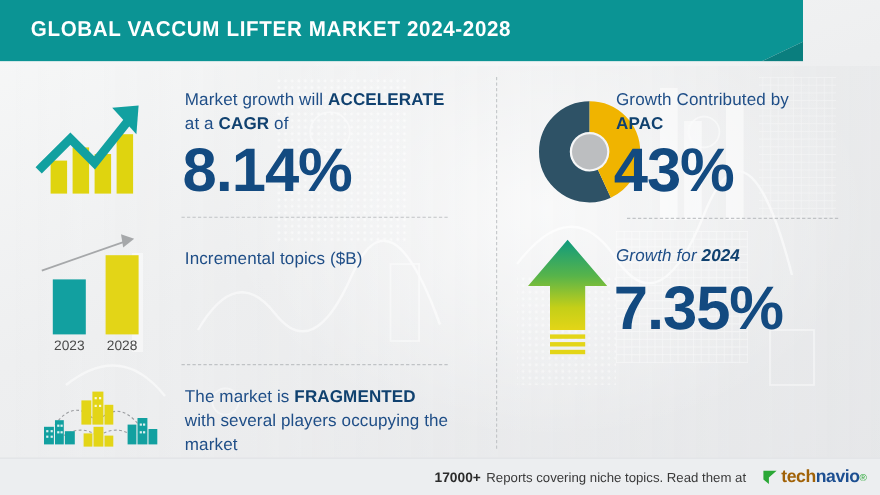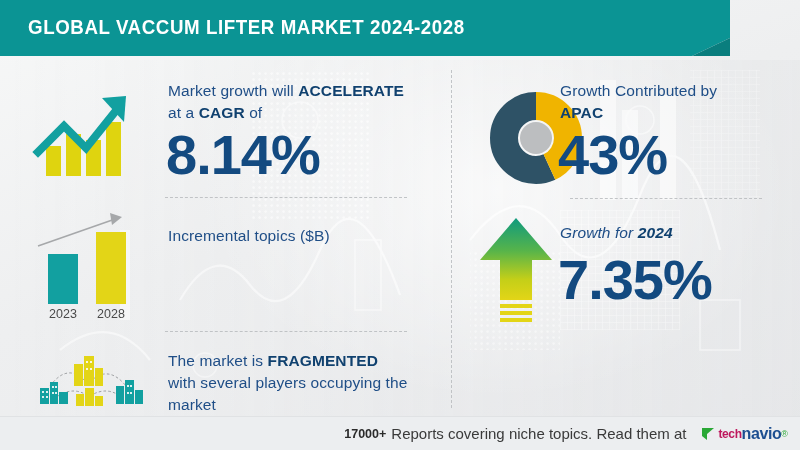--- a/index.html
+++ b/index.html
@@ -87,24 +87,24 @@
     position:absolute; left:0; bottom:0; width:800px; height:34px;
     background:#eceef0;
     border-top:1px solid #e0e2e4;
     display:flex; align-items:center; justify-content:flex-end;
     padding-right:12px;
   }
   .footer-count {
     color:#2b2b2b; font-weight:bold; font-size:12.5px; margin-right:5px;
   }
   .footer-text {
-    color:#3a3a3a; font-size:15px; margin-right:14px;
+    color:#3a3a3a; font-size:12px; margin-right:14px;
   }
   .logo-wrap { display:flex; align-items:center; }
-  .logo-tech { color:#be185d; font-size:12px; font-weight:bold; letter-spacing:-.4px; }
+  .logo-tech { color:#a16207; font-size:16px; font-weight:bold; letter-spacing:-.4px; }
   .logo-navio { color:#1d4f91; font-size:16px; font-weight:bold; letter-spacing:-.4px; }
   .logo-dot { color:#2aa836; font-size:9px; vertical-align:super; }
 </style>
 </head>
 <body>
 
 <div id="infographic">
 
   <svg class="bg-texture" width="800" height="450">
     <defs>

